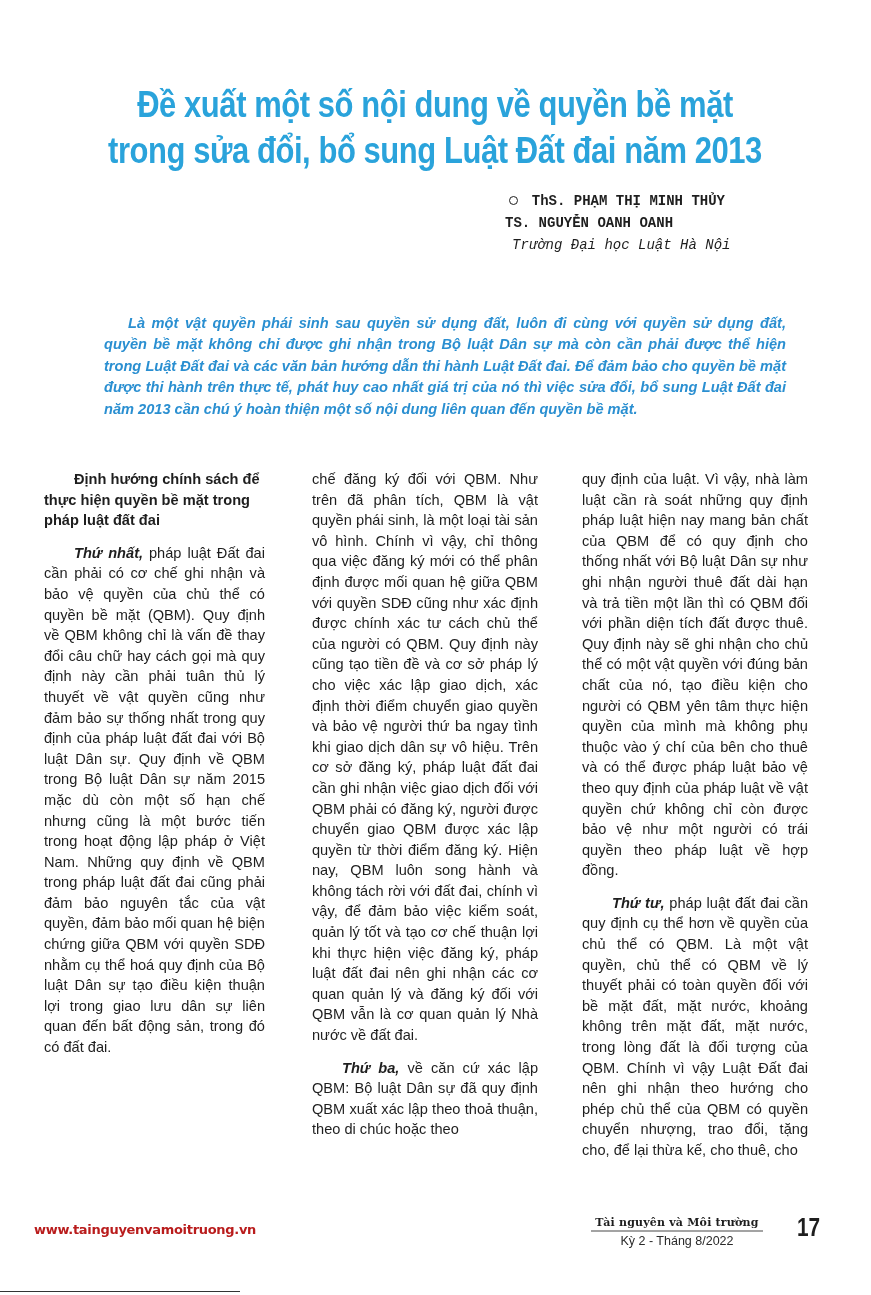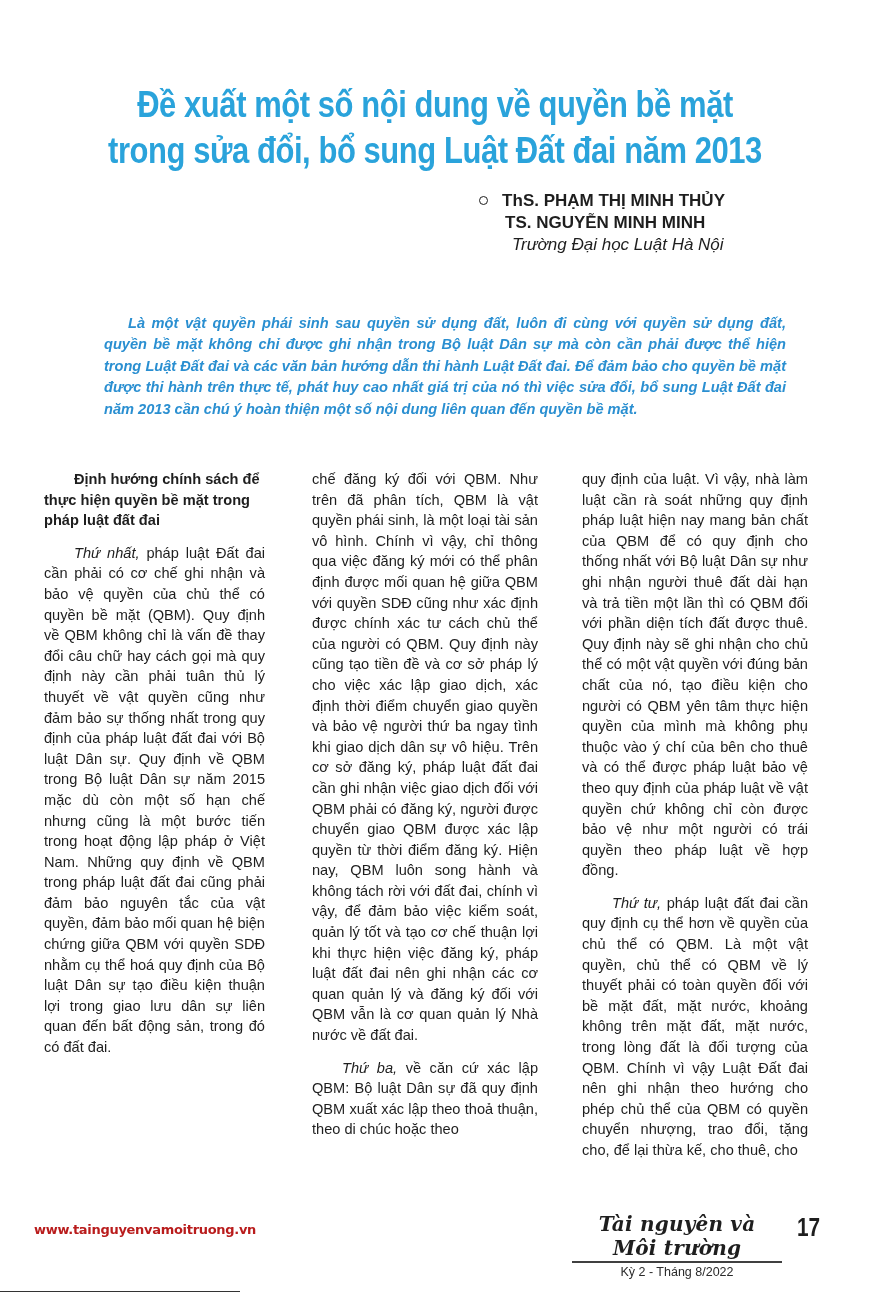--- a/index.html
+++ b/index.html
@@ -9,21 +9,21 @@
     }
     .title {
       position: absolute; left: 40px; top: 82px; width: 790px;
       text-align: center; color: #2aa3db;
       font-family: "Liberation Sans", sans-serif; font-weight: bold;
       font-size: 36px; line-height: 46px; letter-spacing: -0.5px;
       transform: scaleX(0.86); transform-origin: center top;
     }
     .authors {
       position: absolute; left: 380px; top: 190px; width: 345px;
-      font-size: 17px; line-height: 22px; color: #1e1e1e;
+      font-size: 14px; line-height: 22px; color: #1e1e1e; font-family: Liberation Mono, monospace;
     }
     .authors .row { text-align: right; white-space: nowrap; }
     .authors .name { font-weight: bold; }
     .authors .aff { font-style: italic; }
     .authors .row.r1 { padding-right: 0px; }
     .authors .row.r3 { padding-right: 0px; }
     .bullet {
       display: inline-block; width: 7px; height: 7px; border: 1.6px solid #1e1e1e;
       border-radius: 50%; margin-right: 14px; vertical-align: middle; position: relative; top: -1px;
     }
@@ -40,58 +40,57 @@
       position: absolute; top: 0; font-size: 14.6px; line-height: 20.6px;
       text-align: justify; color: #1e1e1e;
     }
     .col.c1 { left: 0; width: 245px; }
     .col.c2 { left: 268px; width: 250px; }
     .col.c3 { left: 538px; width: 250px; }
     .col p { margin: 12px; }
     .col p.indent { text-indent: 30px; }
     .col p.gap { margin-top: 5px; }
     .col .heading { font-weight: bold; text-indent: 30px; text-align: left; }
-    .col em { font-weight: normal; font-style: italic; }
+    .col em { font-weight: bold; font-style: italic; }
     .footer-url {
       position: absolute; left: 34px; top: 1222px; font-weight: bold;
       font-size: 13px; color: #b91c1c; font-family: "DejaVu Sans", sans-serif;
       letter-spacing: -0.3px;
     }
     .footer-rule {
       position: absolute; left: 0; top: 1291px; width: 240px; height: 1px; background: #333;
     }
     .mag {
       position: absolute; left: 572px; top: 1212px; width: 210px; text-align: center;
     }
     .mag-name {
-      font-family: "DejaVu Serif", serif; font-weight: bold; font-size: 20px;
-      border-bottom: 2px solid #404040; display: inline-block; padding: 0 4px 1px 4px;
+      font-family: "DejaVu Serif", serif; font-weight: bold; font-size: 11px;
+      border-bottom: 2px solid #a3a3a3; display: inline-block; padding: 0 4px 1px 4px;
       letter-spacing: 0.2px;
-      font-style: italic;
     }
     .mag-issue { font-size: 12.5px; margin-top: 2px; color: #2a2a2a; }
     .page-number {
       position: absolute; left: 797px; top: 1212px; font-weight: bold;
       font-size: 26px; color: #1e1e1e; transform: scaleX(0.8); transform-origin: left top;
     }
   </style>
 </head>
 <body>
 
 <div class="title">
   <div>Đề xuất một số nội dung về quyền bề mặt</div>
   <div>trong sửa đổi, bổ sung Luật Đất đai năm 2013</div>
 </div>
 
 <div class="authors">
   <div class="row r1">
     <span class="bullet"></span><span class="name">ThS. PHẠM THỊ MINH THỦY</span>
   </div>
   <div class="row r3" style="text-align:left; padding-left:125px;">
-    <span class="name">TS. NGUYỄN MINH MINH</span>
+    <span class="name">TS. NGUYỄN OANH OANH</span>
   </div>
   <div class="row aff" style="text-align:left; padding-left:132px;">Trường Đại học Luật Hà Nội</div>
 </div>
 
 <p class="abstract">Là một vật quyền phái sinh sau quyền sử dụng đất, luôn đi cùng với quyền sử dụng đất, quyền bề mặt không chỉ được ghi nhận trong Bộ luật Dân sự mà còn cần phải được thể hiện trong Luật Đất đai và các văn bản hướng dẫn thi hành Luật Đất đai. Để đảm bảo cho quyền bề mặt được thi hành trên thực tế, phát huy cao nhất giá trị của nó thì việc sửa đổi, bổ sung Luật Đất đai năm 2013 cần chú ý hoàn thiện một số nội dung liên quan đến quyền bề mặt.</p>
 
 <div class="columns">
   <div class="col c1">
     <p class="heading">Định hướng chính sách để thực hiện quyền bề mặt trong pháp luật đất đai</p>
     <p class="indent"><em>Thứ nhất,</em><span> pháp luật Đất đai cần phải có cơ chế ghi nhận và bảo vệ quyền của chủ thể có quyền bề mặt (QBM). Quy định về QBM không chỉ là vấn đề thay đổi câu chữ hay cách gọi mà quy định này cần phải tuân thủ lý thuyết về vật quyền cũng như đảm bảo sự thống nhất trong quy định của pháp luật đất đai với Bộ luật Dân sự. Quy định về QBM trong Bộ luật Dân sự năm 2015 mặc dù còn một số hạn chế nhưng cũng là một bước tiến trong hoạt động lập pháp ở Việt Nam. Những quy định về QBM trong pháp luật đất đai cũng phải đảm bảo nguyên tắc của vật quyền, đảm bảo mối quan hệ biện chứng giữa QBM với quyền SDĐ nhằm cụ thể hoá quy định của Bộ luật Dân sự tạo điều kiện thuận lợi trong giao lưu dân sự liên quan đến bất động sản, trong đó có đất đai.</span></p>

